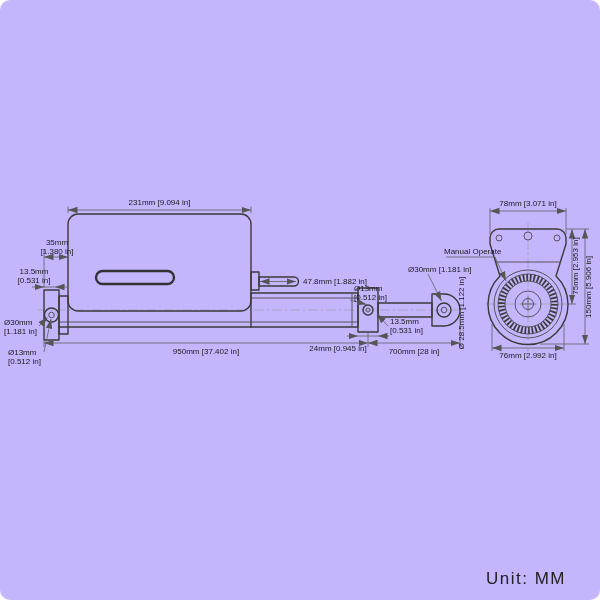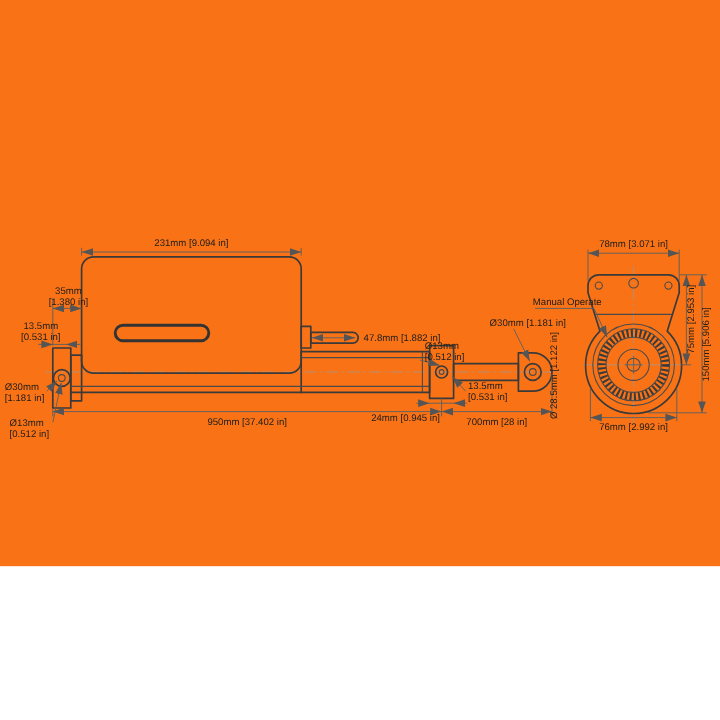--- a/index.html
+++ b/index.html
@@ -1,17 +1,17 @@
 <!DOCTYPE html>
 <html><head>
 <meta charset="utf-8">
 <style>
   html,body{margin:0;padding:0;background:#fff;}
-  .page{width:600px;height:472px;background:#f97316;position:relative;overflow:hidden;
-        font-family:"Liberation Sans",sans-serif;}
+  .page{width:600px;height:600px;background:#c4b5fd;position:relative;overflow:hidden;
+        font-family:"Liberation Sans",sans-serif;border-radius:10px;}
   svg text{font-family:"Liberation Sans",sans-serif;font-size:8px;fill:#1c1c1c;}
   svg .unit{font-size:17px;fill:#222;letter-spacing:1.5px;}
   .obj{fill:none;stroke:#3a3a3a;stroke-width:1.4;stroke-linejoin:round;stroke-linecap:round;}
   .obj2{fill:none;stroke:#4a4a4a;stroke-width:0.9;}
   .thick{fill:none;stroke:#333;stroke-width:2.4;}
   .dimln{fill:none;stroke:#606060;stroke-width:0.8;}
   .ctr{fill:none;stroke:#999;stroke-width:0.6;stroke-dasharray:10 3 2 3;}
   .knurl{fill:none;stroke:#3a3a3a;stroke-width:7;stroke-dasharray:1.7 1.9;}
 </style>
 </head>

